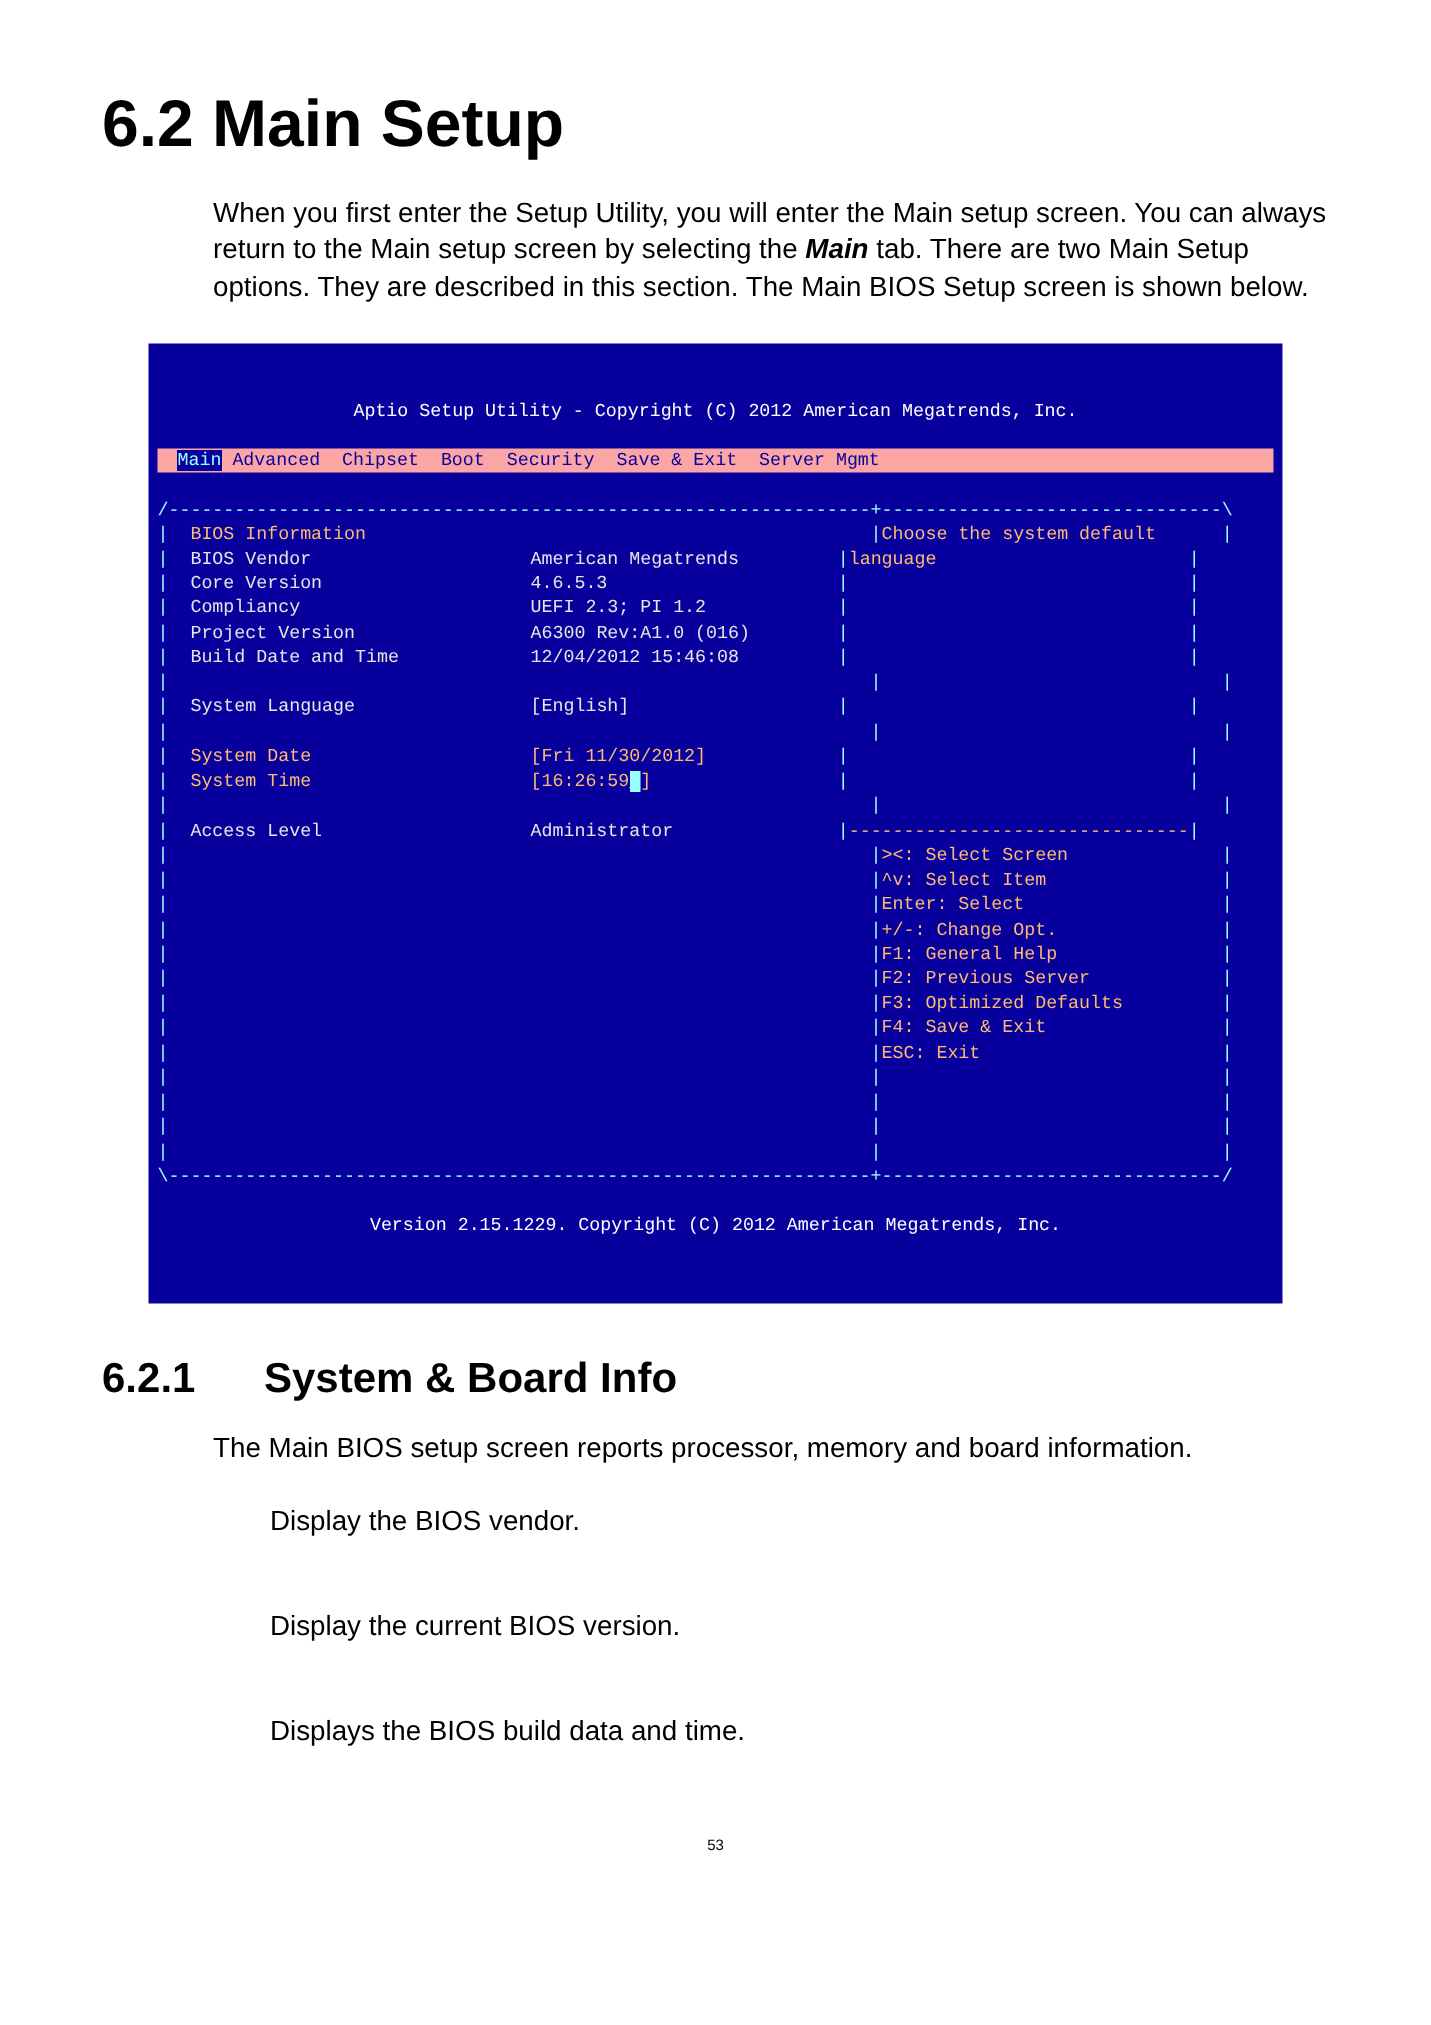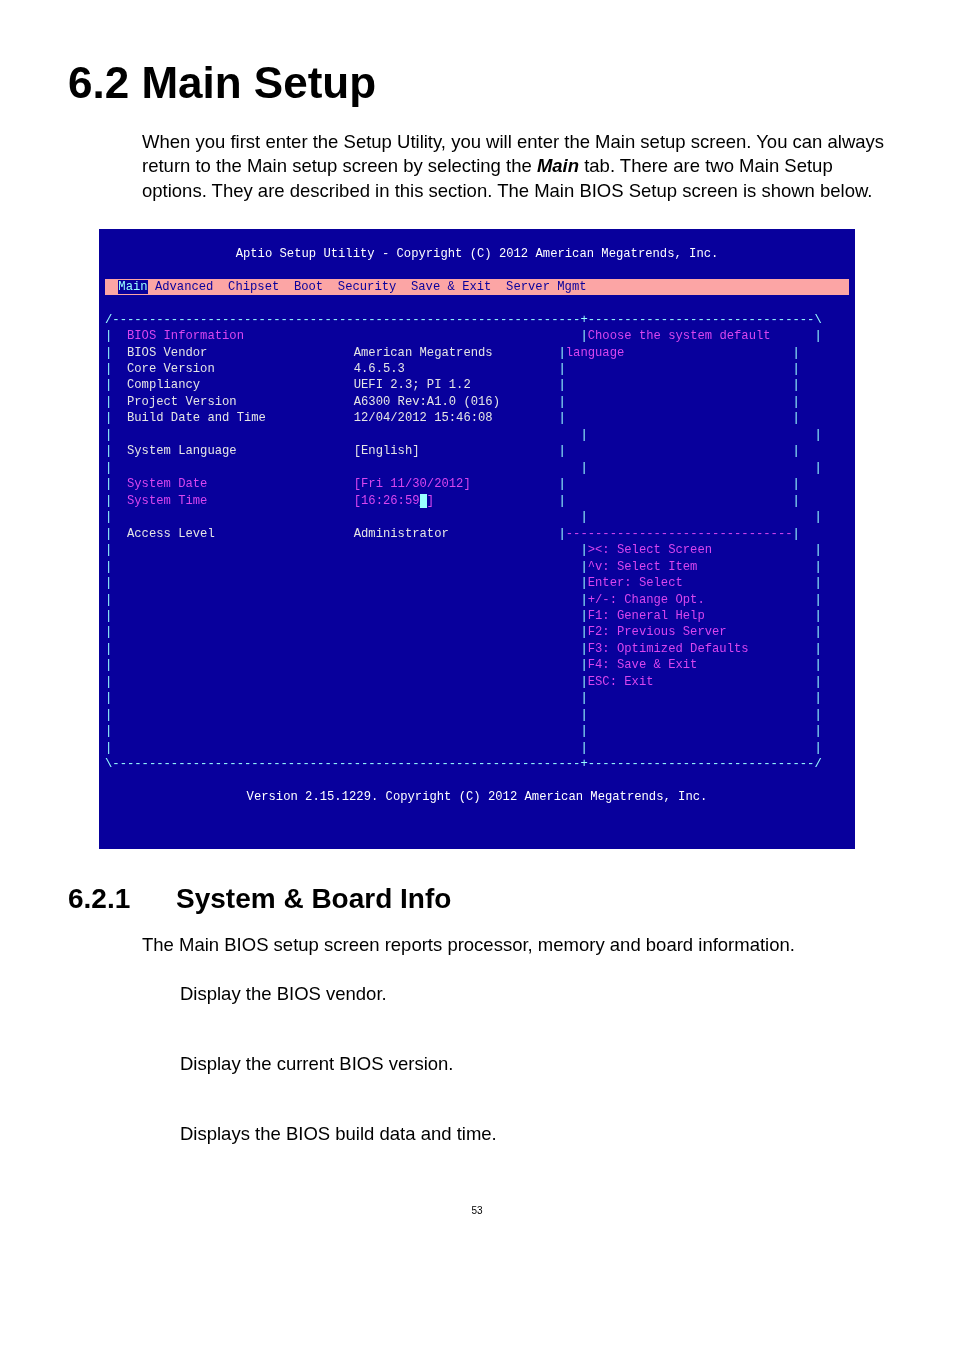--- a/index.html
+++ b/index.html
@@ -30,42 +30,42 @@
   }
   
   .bios-box {
     margin: 0 auto 34px auto;
     width: 756px;
     background: #08009c;
     color: #99ffff;
     font-family: "Courier New", monospace;
     font-size: 12.2px;
     line-height: 1.35;
-    padding: 0 6px 10px 6px;
+    padding: 20px 6px 10px 6px;
     box-sizing: border-box;
     white-space: pre;
     overflow: hidden;
   }
   .bios-header, .bios-footer {
     color: #ffffff;
     text-align: center;
   }
   .bios-menubar {
     color: #08009c;
     background: #fca5a5;
     padding-left: 6px;
   }
   .bios-menubar .sel {
     background: #08009c;
     color: #99ffff;
   }
   .bios-body {
     color: #99ffff;
   }
-  .white { color: #d946ef; }
+  .white { color: #fdba74; }
   .grey  { color: #e5e5e5; }
   .cursor {
     background: #99ffff;
     color: #99ffff;
   }
   h2.subsection-title {
     font-size: 28px;
     font-weight: bold;
     margin: 0 0 16px 0;
   }

